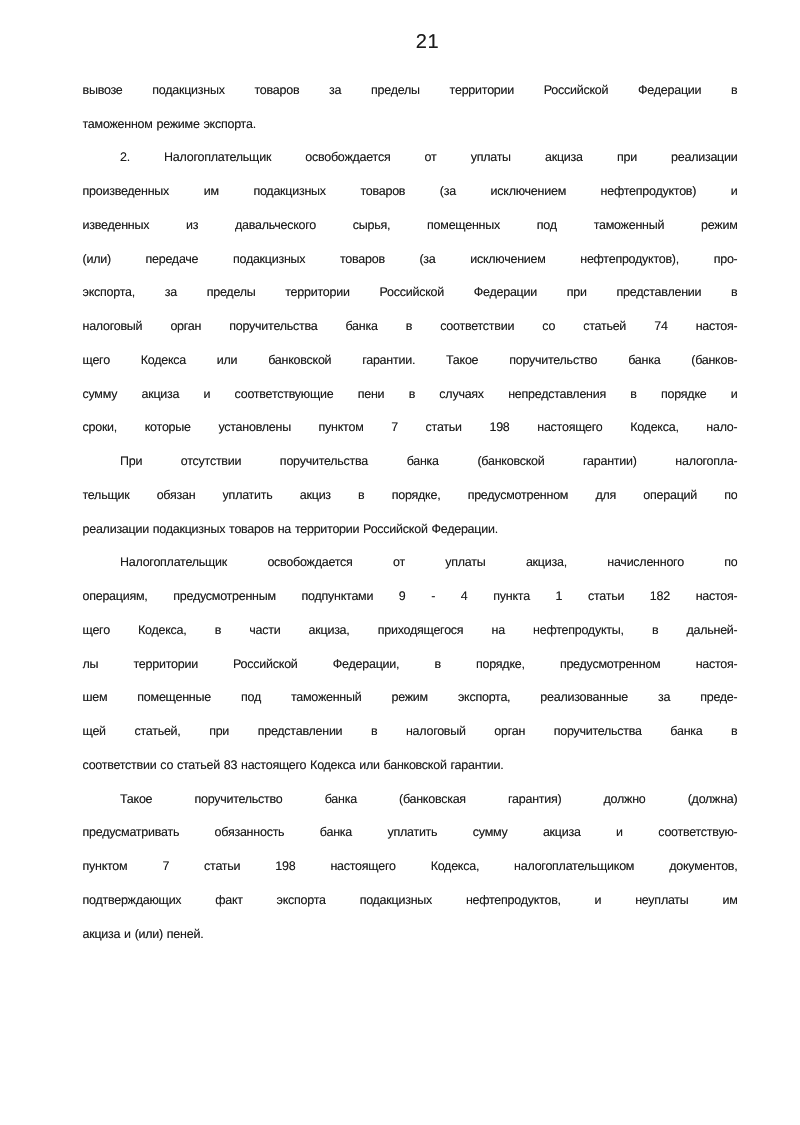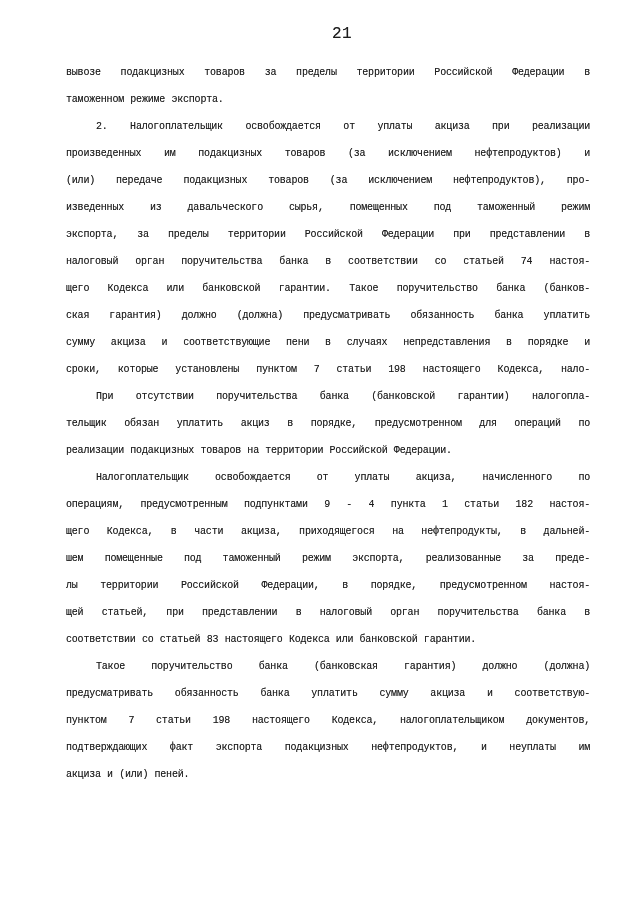--- a/index.html
+++ b/index.html
@@ -6,21 +6,21 @@
     margin: 0;
     padding: 0;
     background: #ffffff;
   }
   .page {
     position: relative;
     width: 640px;
     height: 900px;
     background: #ffffff;
     overflow: hidden;
-    font-family: Liberation Mono, monospace;
+    font-family: Liberation Sans, sans-serif;
     color: #1c1c1c;
     border-radius: 17px;
   }
   .page-number {
     position: relative;
     left: 22px;
     padding-top: 24px;
     text-align: center;
     font-size: 16px;
     line-height: 20px;
@@ -53,36 +53,35 @@
 </head>
 <body>
 
 <div class="page">
   <div class="page-number">21</div>
   <div class="text-body">
       <div class="text-line">вывозе подакцизных товаров за пределы территории Российской Федерации в</div>
       <div class="text-line para-end">таможенном режиме экспорта.</div>
       <div class="text-line indent">2. Налогоплательщик освобождается от уплаты акциза при реализации</div>
       <div class="text-line">произведенных им подакцизных товаров (за исключением нефтепродуктов) и</div>
+      <div class="text-line">изведенных из давальческого сырья, помещенных под таможенный режим</div>
       <div class="text-line">(или) передаче подакцизных товаров (за исключением нефтепродуктов), про-</div>
-      <div class="text-line">изведенных из давальческого сырья, помещенных под таможенный режим</div>
       <div class="text-line">экспорта, за пределы территории Российской Федерации при представлении в</div>
       <div class="text-line">налоговый орган поручительства банка в соответствии со статьей 74 настоя-</div>
       <div class="text-line">щего Кодекса или банковской гарантии. Такое поручительство банка (банков-</div>
-      <div class="text-line">ская гарантия) должно (должна) предусматривать обязанность банка уплатить</div>
       <div class="text-line">сумму акциза и соответствующие пени в случаях непредставления в порядке и</div>
       <div class="text-line">сроки, которые установлены пунктом 7 статьи 198 настоящего Кодекса, нало-</div>
       <div class="text-line indent">При отсутствии поручительства банка (банковской гарантии) налогопла-</div>
       <div class="text-line">тельщик обязан уплатить акциз в порядке, предусмотренном для операций по</div>
       <div class="text-line para-end">реализации подакцизных товаров на территории Российской Федерации.</div>
       <div class="text-line indent">Налогоплательщик освобождается от уплаты акциза, начисленного по</div>
       <div class="text-line">операциям, предусмотренным подпунктами 9 - 4 пункта 1 статьи 182 настоя-</div>
       <div class="text-line">щего Кодекса, в части акциза, приходящегося на нефтепродукты, в дальней-</div>
+      <div class="text-line">лы территории Российской Федерации, в порядке, предусмотренном настоя-</div>
       <div class="text-line">шем помещенные под таможенный режим экспорта, реализованные за преде-</div>
-      <div class="text-line">лы территории Российской Федерации, в порядке, предусмотренном настоя-</div>
       <div class="text-line">щей статьей, при представлении в налоговый орган поручительства банка в</div>
       <div class="text-line para-end">соответствии со статьей 83 настоящего Кодекса или банковской гарантии.</div>
       <div class="text-line indent">Такое поручительство банка (банковская гарантия) должно (должна)</div>
       <div class="text-line">предусматривать обязанность банка уплатить сумму акциза и соответствую-</div>
       <div class="text-line">пунктом 7 статьи 198 настоящего Кодекса, налогоплательщиком документов,</div>
       <div class="text-line">подтверждающих факт экспорта подакцизных нефтепродуктов, и неуплаты им</div>
       <div class="text-line para-end">акциза и (или) пеней.</div>
     </div>
 </div>
 

